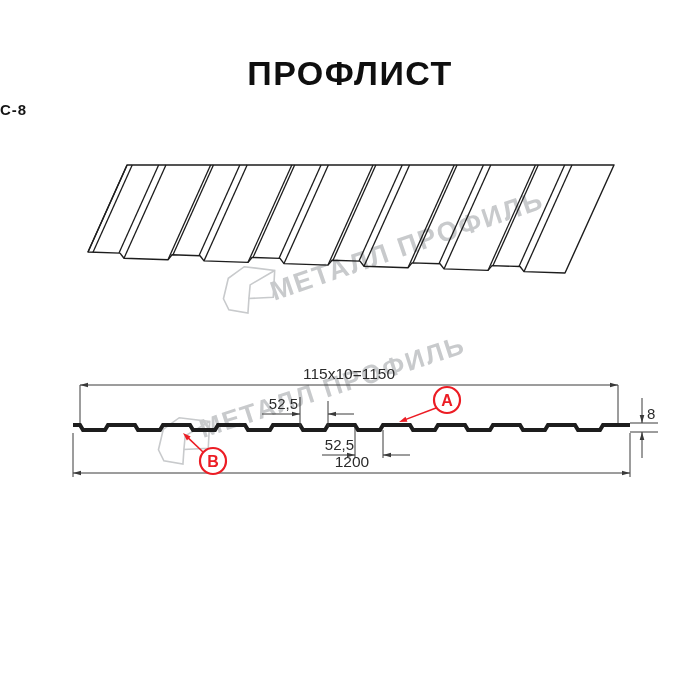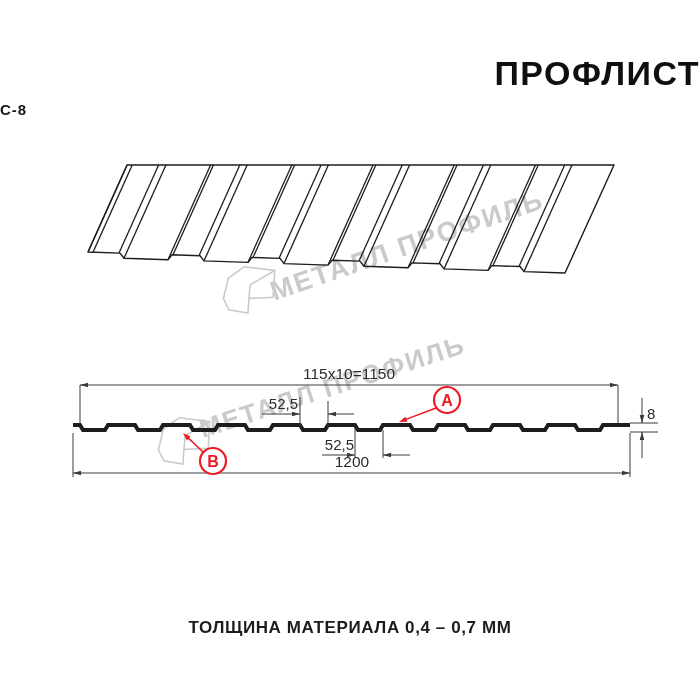--- a/index.html
+++ b/index.html
@@ -1,21 +1,21 @@
 <!DOCTYPE html>
 <html><head>
 <meta charset="utf-8">
 <style>
   html,body{margin:0;padding:0;background:#fff;}
   .canvas{
     position:relative;width:700px;height:700px;background:#fff;overflow:hidden;
     font-family:"Liberation Sans",sans-serif;
   }
   .title{
-    position:absolute;top:54px;left:0;width:700px;text-align:right;
+    position:absolute;top:54px;left:0;width:700px;text-align:center;
     font-size:34px;font-weight:700;letter-spacing:1.5px;color:#0f0f0f;
   }
   .subtitle{
     position:absolute;top:101px;left:0;width:700px;text-align:left;
     font-size:15px;font-weight:600;letter-spacing:1px;color:#141414;
   }
   .footer{
     position:absolute;top:618px;left:0;width:700px;text-align:center;
     font-size:17px;font-weight:600;letter-spacing:.6px;color:#1c1c1c;
   }
@@ -109,14 +109,13 @@
       <line x1="436" y1="70" x2="404.6117175447377" y2="81.87664741550466" stroke="#ec1c24" stroke-width="1.6"></line>
       <polygon points="399,84 405.52678139662737,78.64359032554091 407.43779872267316,83.69413611580484" fill="#ec1c24"></polygon>
       <circle cx="447" cy="62" r="13" fill="#ffffff" stroke="#ec1c24" stroke-width="2.2"></circle>
       <text x="447" y="68" font-size="16" text-anchor="middle" fill="#ec1c24" font-weight="600">A</text>
       <line x1="203" y1="114" x2="187.34999660156646" y2="99.13249677148815" stroke="#ec1c24" stroke-width="1.6"></line>
       <polygon points="183,95 190.65961901592496,98.55249722461262 186.94037192158564,102.46749416602246" fill="#ec1c24"></polygon>
       <circle cx="213" cy="123" r="13" fill="#ffffff" stroke="#ec1c24" stroke-width="2.2"></circle>
       <text x="213" y="129" font-size="16" text-anchor="middle" fill="#ec1c24" font-weight="600">B</text>
     </svg>
 
-  <div class="footer">ТОЛЩИНА МАТЕРИАЛА 0,4 – 0,7 ММ</div>
 </div>
 
 </body></html>

